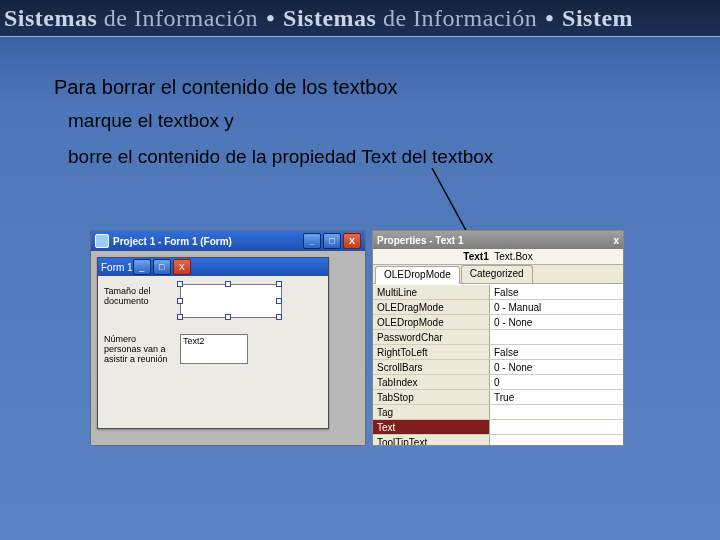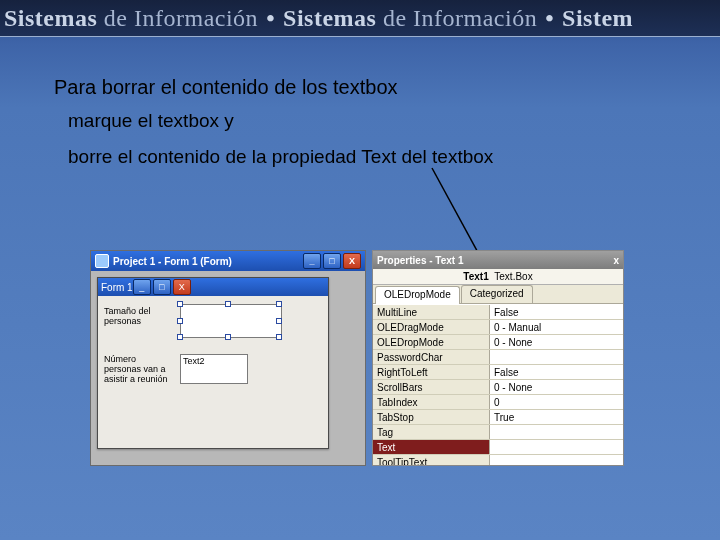--- a/index.html
+++ b/index.html
@@ -32,21 +32,21 @@
     color:#000;font-size:19px;font-weight:400;
     background:transparent;
   }
   .instr.h{top:76px;font-size:20px}
   .instr.l1{top:110px;left:68px}
   .instr.l2{top:146px;left:68px}
   
   .shots{
     position:absolute;left:90px;top:230px;
     width:540px;height:220px;
-    display:flex;gap:6px;margin-top:20px;
+    display:flex;gap:6px;
   }
   
   .ide{
     width:276px;height:216px;
     background:#b8b8b8;
     border:1px solid #6b6b6b;
     box-sizing:border-box;
     display:flex;flex-direction:column;
     font-size:10px;
   }
@@ -177,21 +177,21 @@
       <div class="form-win">
         <div class="form-title">
           <span>Form 1</span>
           <span class="winbtns">
             <span class="winbtn">_</span>
             <span class="winbtn">□</span>
             <span class="winbtn close">X</span>
           </span>
         </div>
         <div class="form-canvas">
-          <div class="lbl" style="left:4px;top:10px;width:66px">Tamaño del personas</div>
+          <div class="lbl" style="left:4px;top:10px;width:66px">Tamaño del documento</div>
 
           <div class="tbox" style="left:82px;top:8px;width:96px;height:30px"></div>
           <span class="handle" style="left:79px;top:5px"></span>
           <span class="handle" style="left:127px;top:5px"></span>
           <span class="handle" style="left:178px;top:5px"></span>
           <span class="handle" style="left:79px;top:22px"></span>
           <span class="handle" style="left:178px;top:22px"></span>
           <span class="handle" style="left:79px;top:38px"></span>
           <span class="handle" style="left:127px;top:38px"></span>
           <span class="handle" style="left:178px;top:38px"></span>

